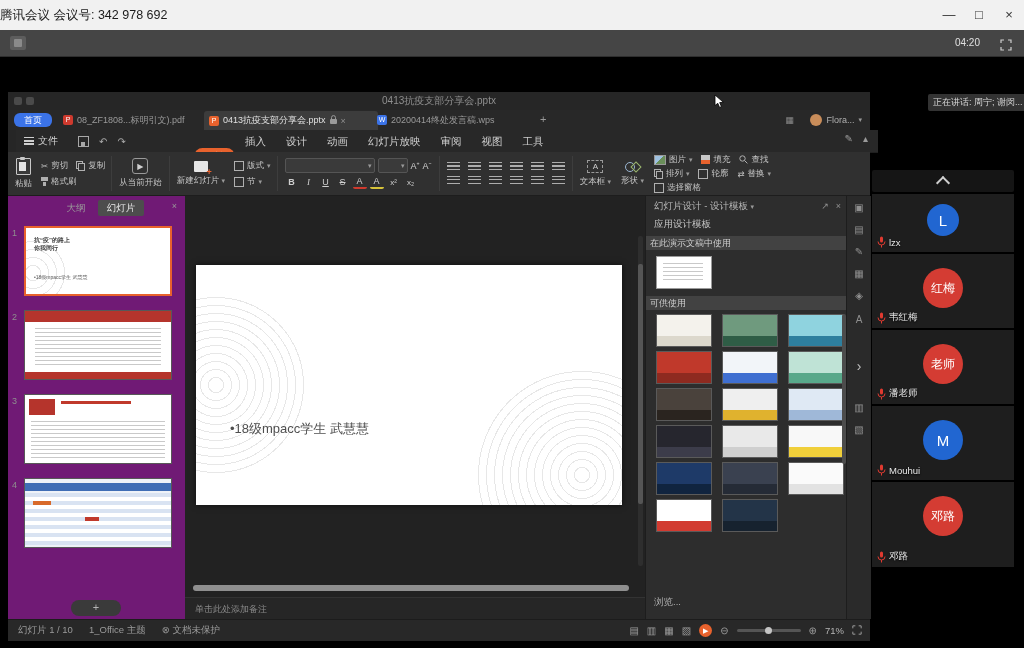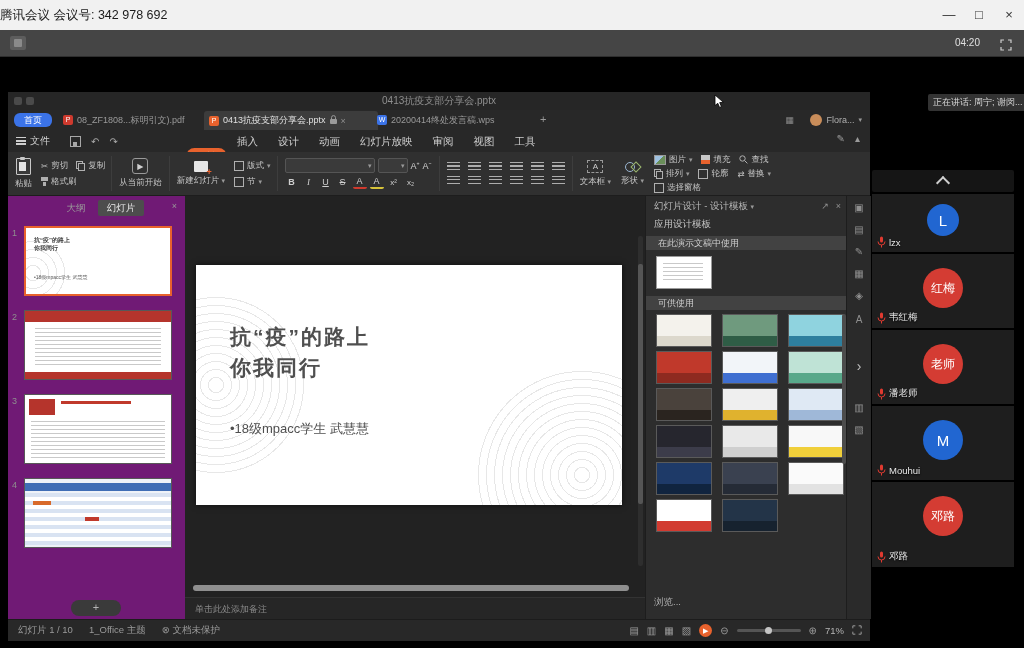--- a/index.html
+++ b/index.html
@@ -26,21 +26,21 @@
   .w-title .dot{position:absolute;top:5px;width:8px;height:8px;background:#4a4a4a;border-radius:2px;}
   .w-tabs{position:absolute;left:0;top:18px;width:862px;height:20px;background:#282828;}
   .homebtn{position:absolute;left:6px;top:3px;width:38px;height:14px;background:#3b73e8;border-radius:6px;color:#fff;
            font-size:9px;text-align:center;line-height:14px;}
   .dtab{position:absolute;top:2px;height:16px;display:flex;align-items:center;gap:4px;padding:0 5px;font-size:9px;color:#9a9a9a;overflow:hidden;white-space:nowrap;}
   .dtab.active{top:1px;height:19px;background:#3c3c3c;border-radius:3px 3px 0 0;color:#e0e0e0;}
   .badge{display:inline-block;width:10px;height:10px;border-radius:2px;color:#fff;font-size:7px;line-height:10px;text-align:center;flex:0 0 auto;}
   .tabx{color:#8d8d8d;font-size:9px;}
   .userchip{position:absolute;right:8px;top:2px;height:16px;display:flex;align-items:center;gap:4px;font-size:9px;color:#b0b0b0;}
   .uava{width:12px;height:12px;border-radius:50%;background:#c98d5a;}
-  .w-menu{position:absolute;left:0;top:38px;width:862px;height:22px;background:#282828;border-bottom:1px solid #1f1f1f;}
+  .w-menu{position:absolute;left:8px;top:38px;width:862px;height:22px;background:#282828;border-bottom:1px solid #1f1f1f;}
   .icn-menu{display:inline-block;width:10px;height:8px;background:repeating-linear-gradient(to bottom,#cfcfcf 0 1.4px,transparent 1.4px 3.2px);}
   .filebtn{position:absolute;left:8px;top:3px;height:16px;display:flex;align-items:center;gap:4px;font-size:10px;color:#d0d0d0;}
   .qat{position:absolute;left:62px;top:3px;height:16px;display:flex;align-items:center;gap:10px;color:#a8a8a8;font-size:10px;}
   .icn-save{display:inline-block;width:9px;height:9px;border:1px solid #a8a8a8;position:relative;}
   .icn-save::after{content:"";position:absolute;left:2px;bottom:0;width:4px;height:4px;background:#a8a8a8;}
   .menulist{position:absolute;left:178px;top:2px;height:18px;display:flex;align-items:center;}
   .mtab{padding:0 10px;height:17px;line-height:17px;font-size:10.5px;color:#cfcfcf;white-space:nowrap;}
   .mtab.active{background:#e8622d;color:#fff;border-radius:9px;margin-top:31px;}
   .menuright{position:absolute;right:10px;top:3px;display:flex;gap:10px;color:#9a9a9a;font-size:10px;}
 
@@ -112,21 +112,21 @@
   .vscroll{position:absolute;right:2px;top:40px;width:5px;height:330px;background:#2e2e2e;border-radius:2px;}
   .vthumb{position:absolute;left:0;top:28px;width:5px;height:240px;background:#555;border-radius:2px;}
   .hscroll{position:absolute;left:8px;bottom:28px;width:436px;height:6px;background:#8f8f8f;border-radius:3px;}
   .notesbar{position:absolute;left:0;bottom:0;width:460px;height:22px;background:#262626;border-top:1px solid #333;
             font-size:9px;color:#8a8a8a;line-height:22px;padding-left:10px;box-sizing:border-box;}
 
   .designpanel{position:absolute;left:637px;top:104px;width:201px;height:423px;background:#2d2d2d;border-left:1px solid #1d1d1d;}
   .dp-head{position:absolute;left:8px;top:0;height:20px;line-height:20px;font-size:9.5px;color:#b8b8b8;white-space:nowrap;}
   .dp-headicons{position:absolute;right:6px;top:0;height:20px;display:flex;align-items:center;gap:7px;color:#909090;font-size:9px;}
   .dp-apply{position:absolute;left:8px;top:22px;font-size:9.5px;color:#c5c5c5;}
-  .dp-sec{position:absolute;left:0;width:201px;height:14px;background:#424242;font-size:9px;color:#cfcfcf;line-height:14px;padding-left:12px;box-sizing:border-box;}
+  .dp-sec{position:absolute;left:0;width:201px;height:14px;background:#424242;font-size:9px;color:#cfcfcf;line-height:14px;padding-left:4px;box-sizing:border-box;}
   .dthumb{position:absolute;width:56px;height:33px;border:1px solid #5a5a5a;box-sizing:border-box;overflow:hidden;}
   .dband{position:absolute;left:0;bottom:0;width:100%;height:10px;}
   .dp-browse{position:absolute;left:8px;bottom:10px;font-size:9.5px;color:#b0b0b0;}
   .dp-scroll{position:absolute;right:1px;top:118px;width:4px;height:150px;background:#4c4c4c;border-radius:2px;}
 
   .iconstrip{position:absolute;left:838px;top:104px;width:24px;height:423px;background:#2a2a2a;border-left:1px solid #1d1d1d;}
   .stripicn{position:absolute;left:0;width:24px;text-align:center;color:#8f8f8f;font-size:10px;}
 
   .statusbar{position:absolute;left:0;top:527px;width:862px;height:21px;background:#282828;border-top:1px solid #1c1c1c;
              font-size:9.5px;color:#9a9a9a;}
@@ -398,24 +398,20 @@
         <div class="abs" style="left:60px;top:38px;width:14px;height:4px;background:#c0392b;"></div>
       </div>
 
       <div class="plusbtn">+</div>
     </div>
 
     <div class="canvas">
       <div class="slide">
         <div class="rings" style="left:-70px;top:30px;width:180px;height:180px;"></div>
         <div class="rings" style="right:-70px;bottom:-80px;width:220px;height:220px;"></div>
-        <div class="s-title">
-          <div>抗“疫”的路上</div>
-          <div>你我同行</div>
-        </div>
         <div class="s-sub">•18级mpacc学生 武慧慧</div>
       </div>
       <div class="vscroll">
           <div class="vthumb"></div>
         </div>
       <div class="hscroll"></div>
       <div class="notesbar"><span>单击此处添加备注</span></div>
     </div>
 
     <div class="designpanel">

